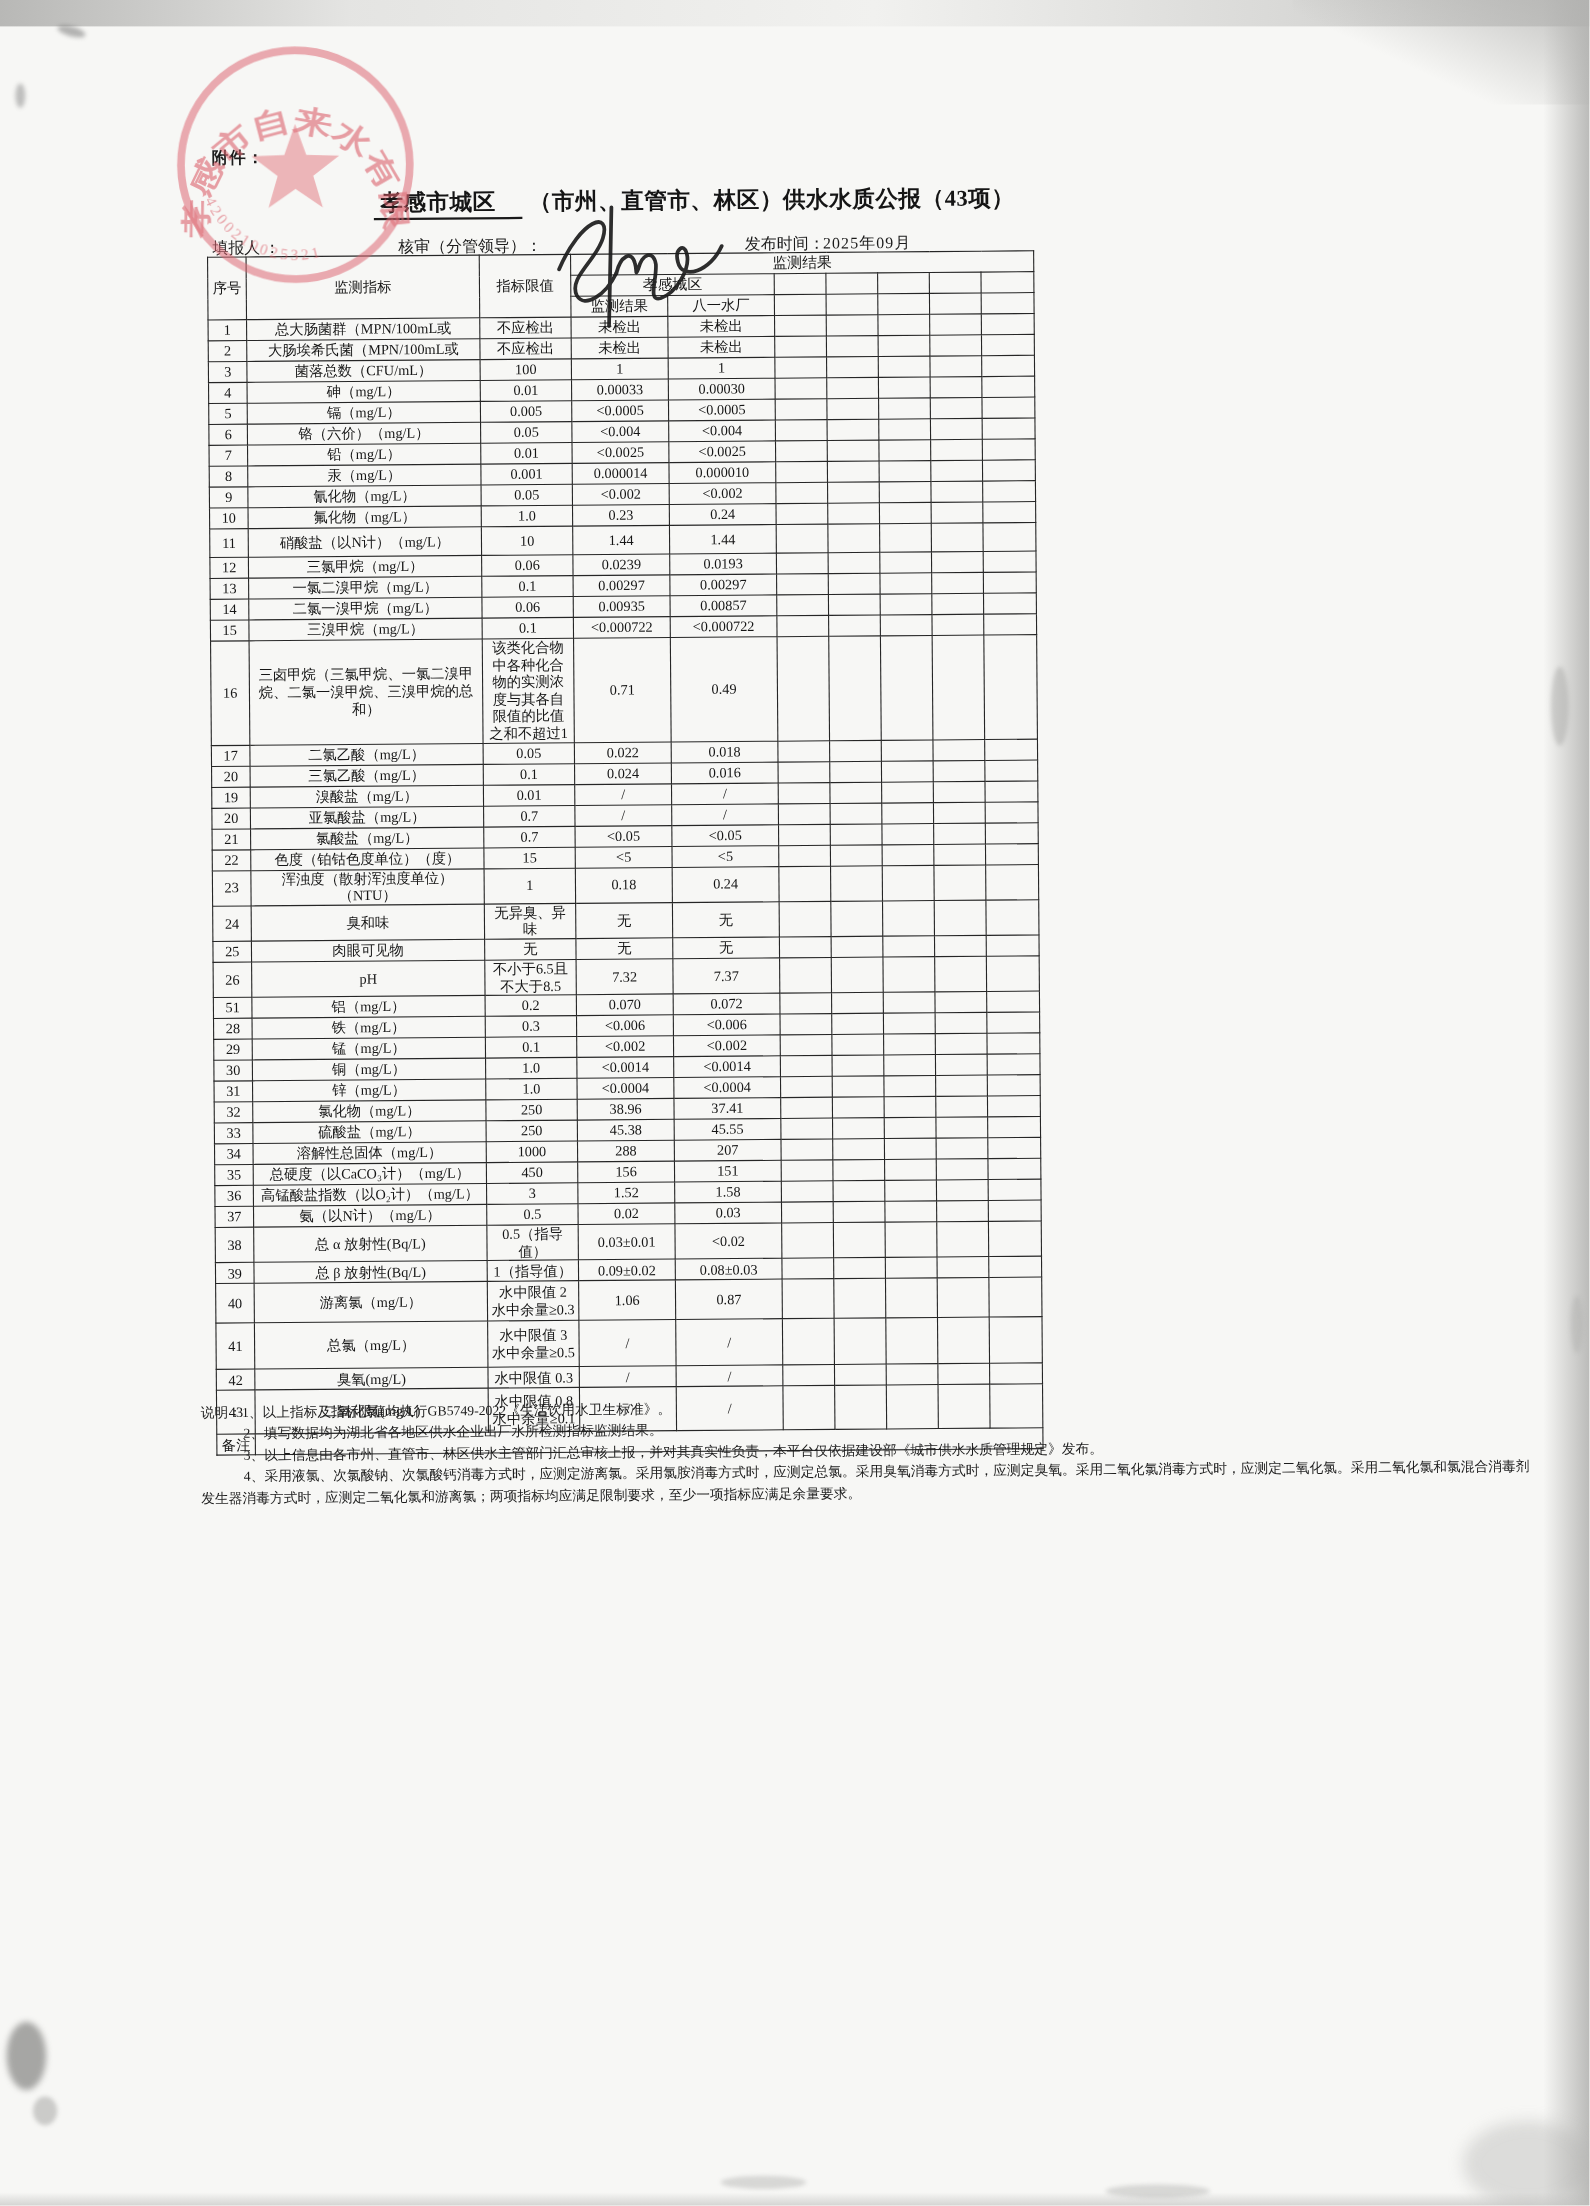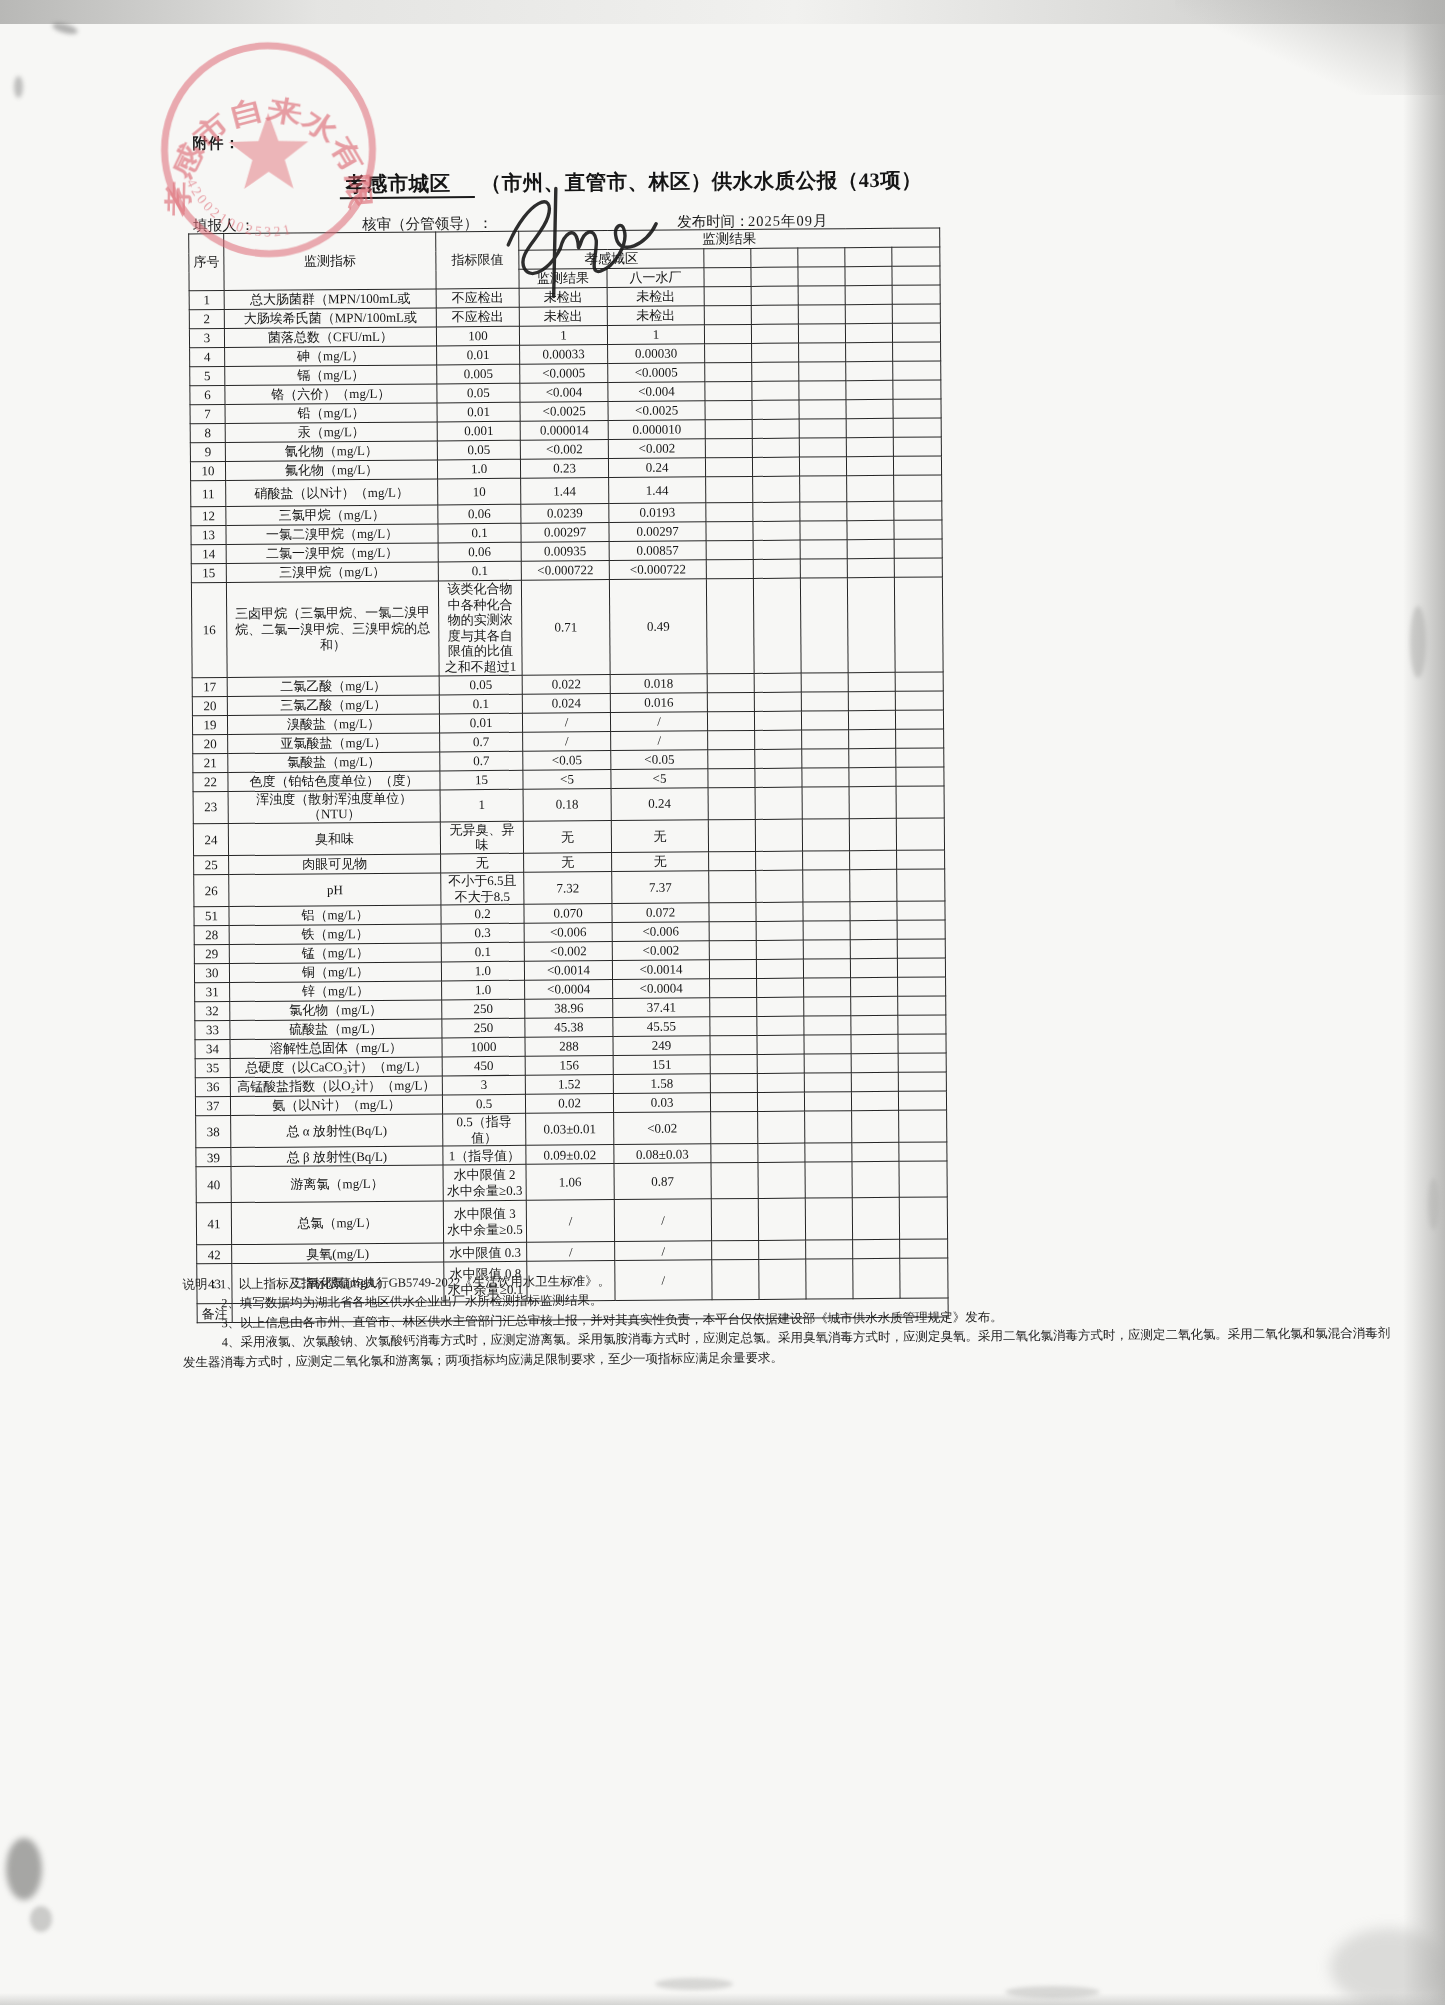--- a/index.html
+++ b/index.html
@@ -546,21 +546,21 @@
             <td class="c-emp"></td>
             <td class="c-emp"></td>
             <td class="c-emp"></td>
             <td class="c-emp"></td>
           </tr>
           <tr style="height: 19px;">
             <td class="c-no">34</td>
             <td class="c-ind">溶解性总固体（mg/L）</td>
             <td class="c-lim">1000</td>
             <td class="c-val">288</td>
-            <td class="c-val">249</td>
+            <td class="c-val">207</td>
             <td class="c-emp"></td>
             <td class="c-emp"></td>
             <td class="c-emp"></td>
             <td class="c-emp"></td>
             <td class="c-emp"></td>
           </tr>
           <tr style="height: 19px;">
             <td class="c-no">35</td>
             <td class="c-ind">总硬度（以CaCO₃计）（mg/L）</td>
             <td class="c-lim">450</td>

